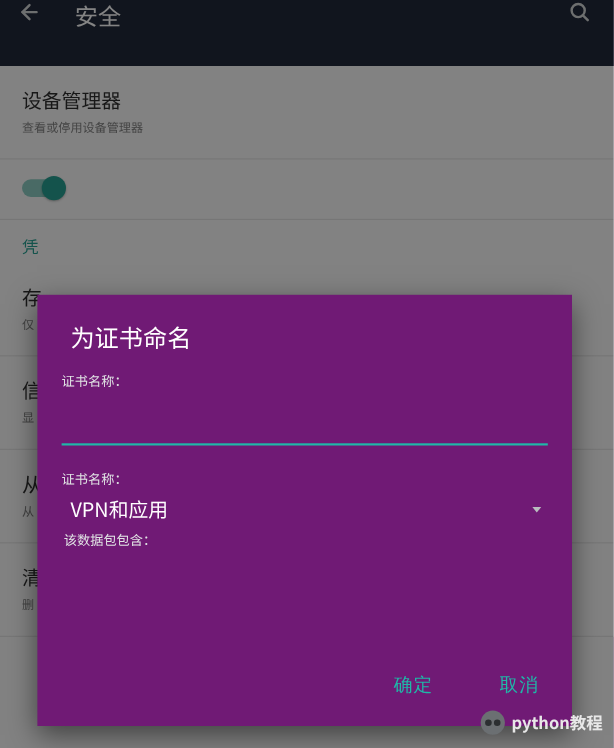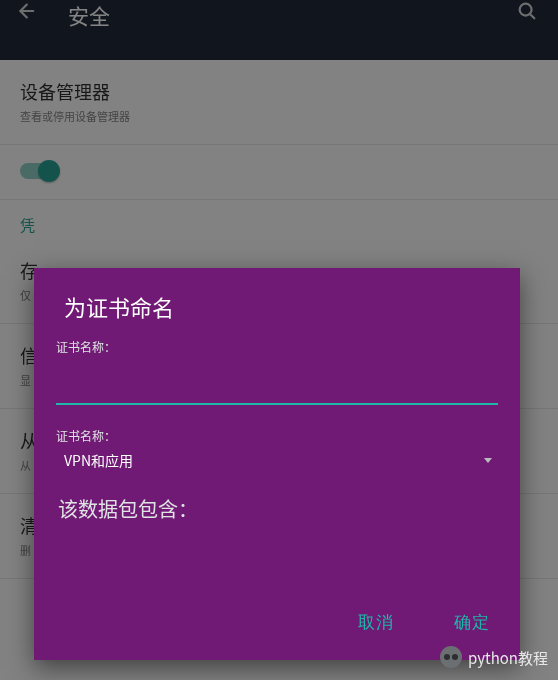--- a/index.html
+++ b/index.html
@@ -97,24 +97,23 @@
       color: #fff;
       caret-color: #1fb8a8;
       padding: 2px 2px;
     }
     .dlg-input::placeholder { color: #6f7a7f; }
     .dlg-select {
       display: flex; align-items: center;
       padding: 6px 4px 6px 8px;
       cursor: pointer;
     }
-    .dlg-select-text { font-size: 14px; color: #fff; flex: 1; }
+    .dlg-select-text { font-size: 18px; color: #fff; flex: 1; }
     .dlg-note {
-      margin-top: 18px;
-      font-size: 20px;
+      font-size: 12px;
       color: #e0e3e4;
       padding-left: 2px;
     }
     .dlg-footer {
       display: flex; justify-content: flex-end;
       padding: 12px 18px 20px 0;
       gap: 36px;
     }
     .dlg-btn {
       background: none; border: none;
@@ -125,20 +124,21 @@
       letter-spacing: 1px;
     }
     .watermark {
       position: absolute;
       right: 10px; bottom: 12px;
       z-index: 20;
       display: flex; align-items: center;
       gap: 6px;
       color: #e8e8e8;
       font-size: 15px;
+      font-weight: bold;
     }
     .wm-icon {
       width: 22px; height: 22px; border-radius: 50%;
       background: #6b6f72;
       display: flex; align-items: center; justify-content: center;
       position: relative;
     }
     .wm-icon::before, .wm-icon::after {
       content: '';
       width: 6px; height: 6px; border-radius: 50%;
@@ -231,21 +231,21 @@
         <svg width="12" height="12" viewBox="0 0 24 24" fill="currentColor">
             <polygon points="4,8 20,8 12,18"></polygon>
           </svg>
       </span>
     </div>
     <div class="dlg-note">
       <div>该数据包包含：</div>
     </div>
   </div>
   <div class="dlg-footer">
+    <button class="dlg-btn">确定</button>
     <button class="dlg-btn">取消</button>
-    <button class="dlg-btn">确定</button>
   </div>
 </div>
 
 <div class="watermark">
   <div class="wm-icon"></div>
   <span>python教程</span>
 </div>
 
 </body></html>

